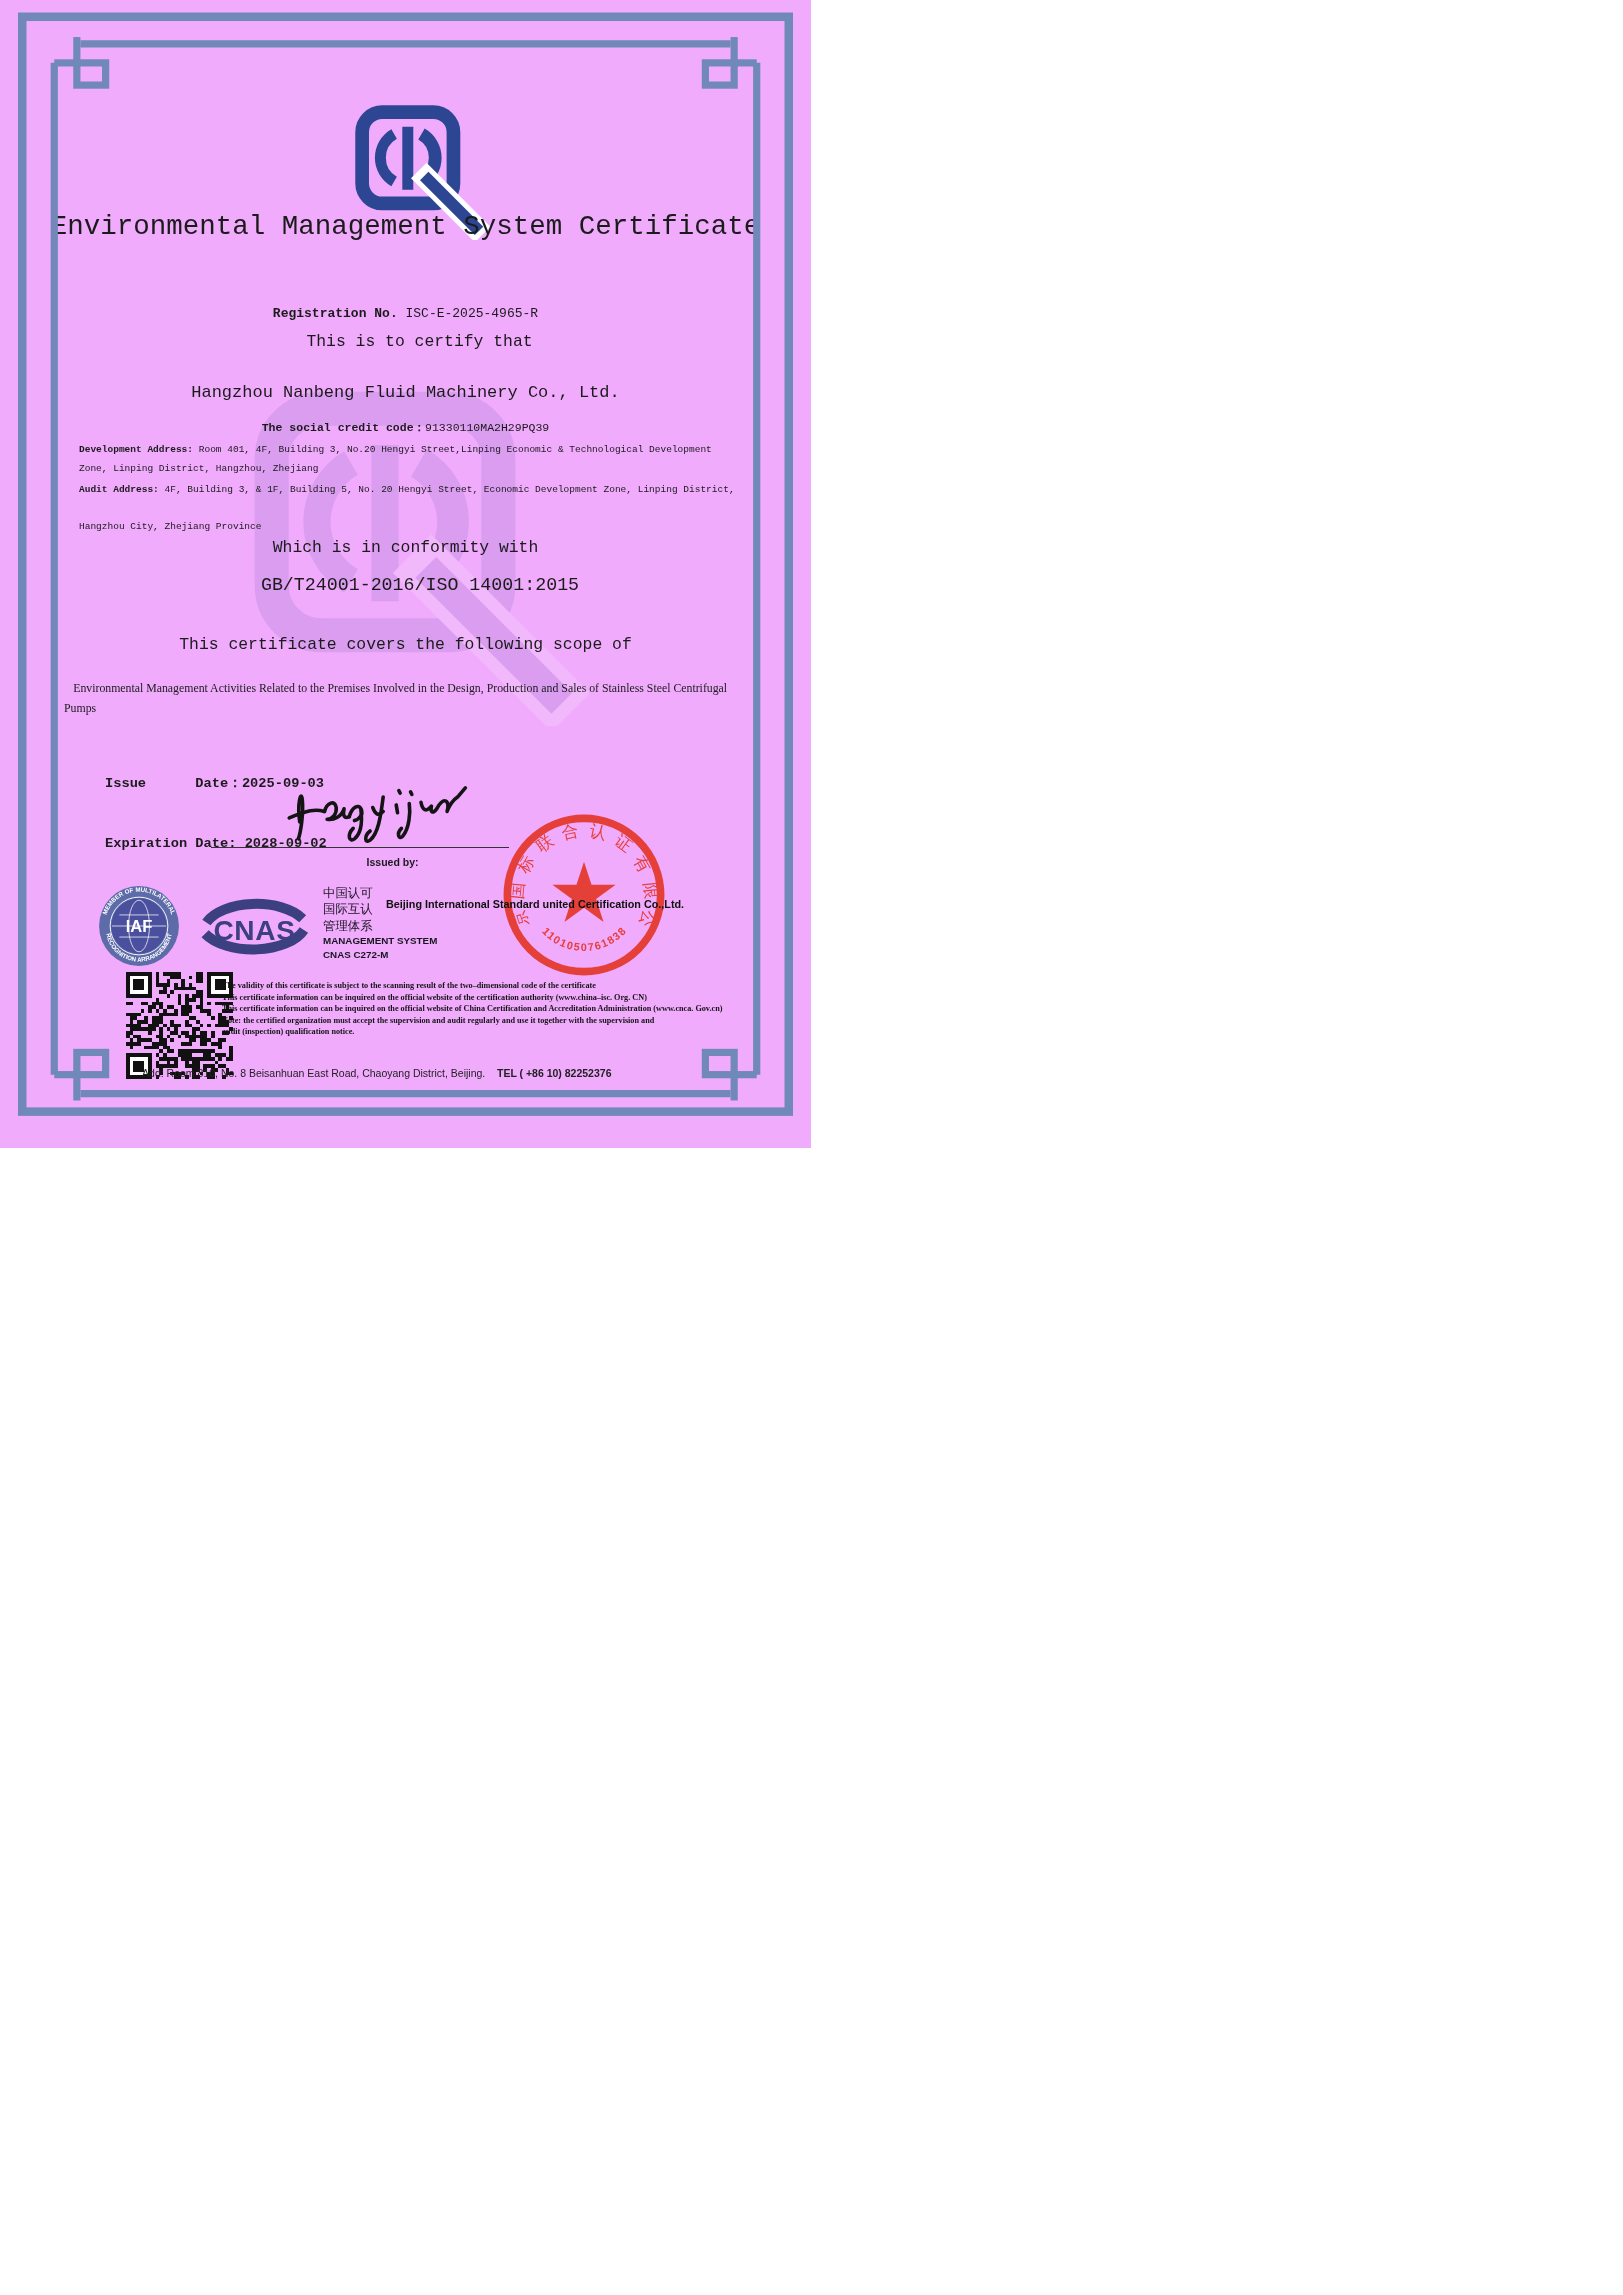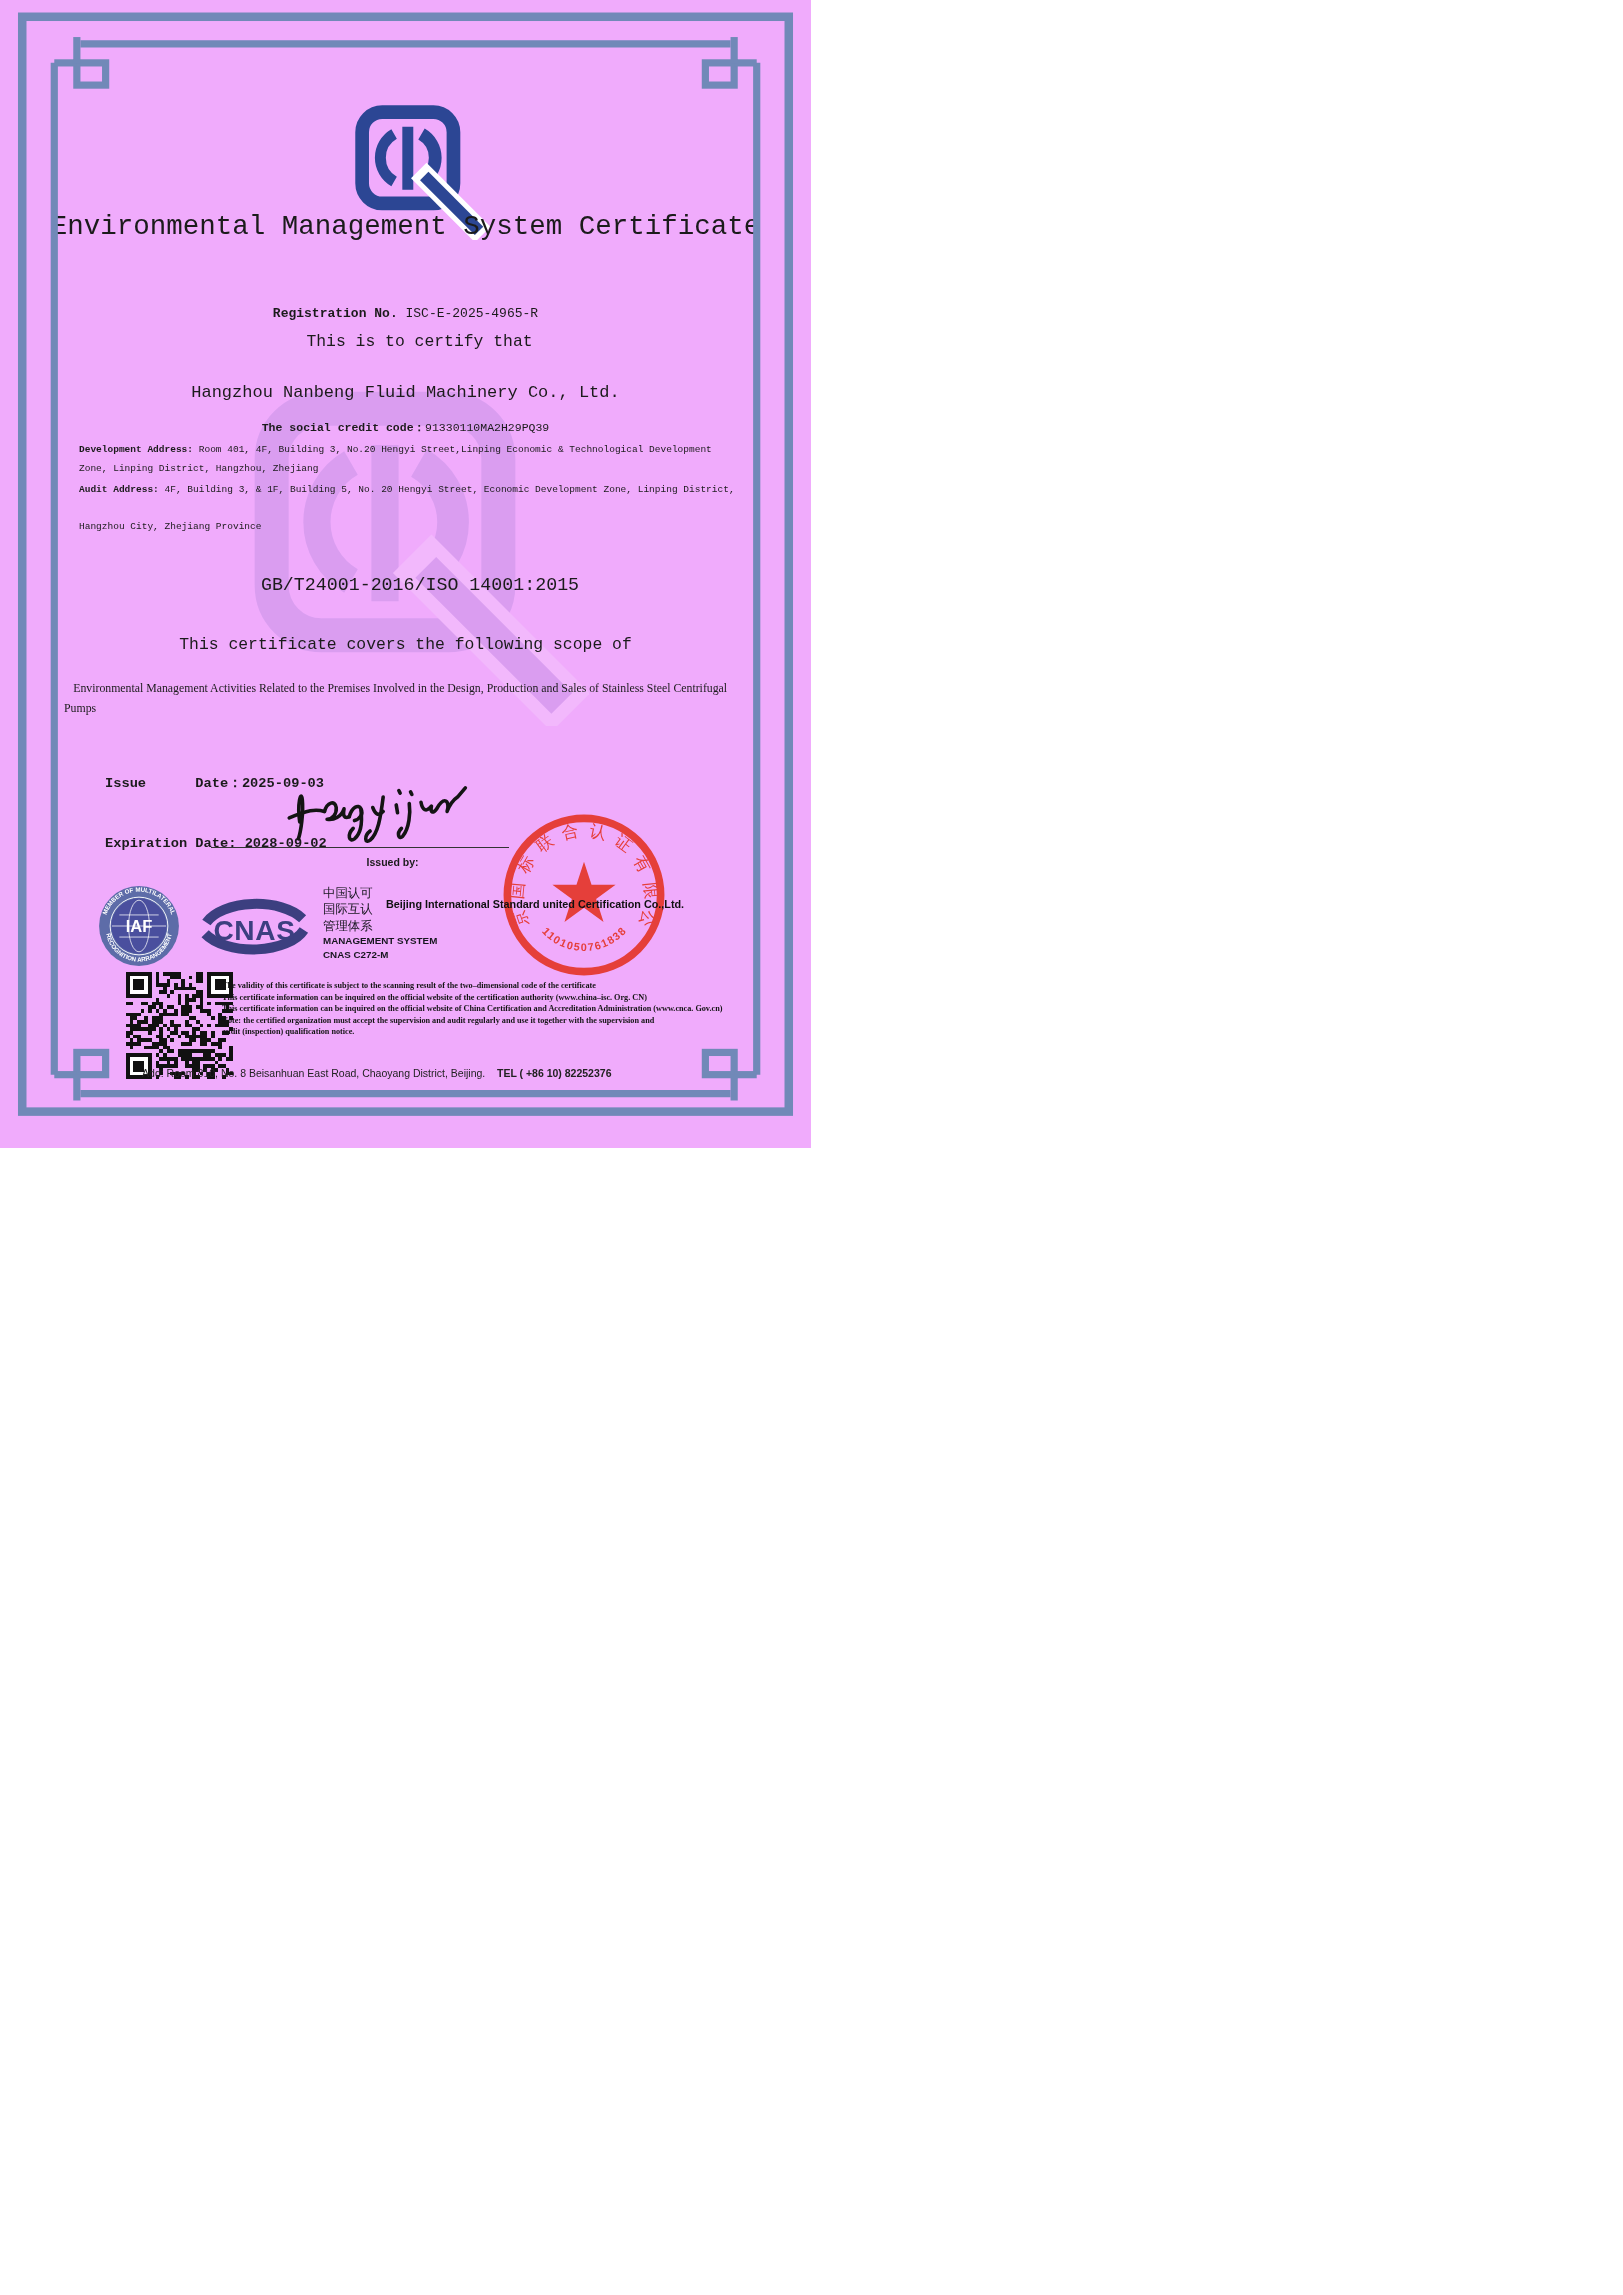--- a/index.html
+++ b/index.html
@@ -105,20 +105,21 @@
 
   <div class="abs z3 addr" style="top:440px;">
     <span class="b">Development Address:</span><span> Room 401, 4F, Building 3, No.20 Hengyi Street,Linping Economic &amp; Technological Development Zone, Linping District, Hangzhou, Zhejiang</span>
   </div>
 
   <div class="abs z3 addr" style="top:480px;">
     <span class="b">Audit Address:</span><span> 4F, Building 3, &amp; 1F, Building 5, No. 20 Hengyi Street, Economic Development Zone, Linping District,</span>
   </div>
   <div class="abs z3 addr" style="top:517px;">Hangzhou City, Zhejiang Province</div>
 
+  <div class="abs ctr z3 conform" style="top:538px;">Which is in conformity with</div>
 
   <div class="abs ctr z3 standard" style="top:575px;">GB/T24001-2016/ISO 14001:2015</div>
 
   <div class="abs ctr z3 scopehead" style="top:635px;">This certificate covers the following scope of</div>
 
   <div class="abs z3 scopetext" style="top:679px;">Environmental Management Activities Related to the Premises Involved in the Design, Production and Sales of Stainless Steel Centrifugal Pumps</div>
 
   <div class="abs z3 dates" style="top:734px;">
     <div class="b">Issue      Date：2025-09-03</div>
     <div class="b">Expiration Date: 2028-09-02</div>

